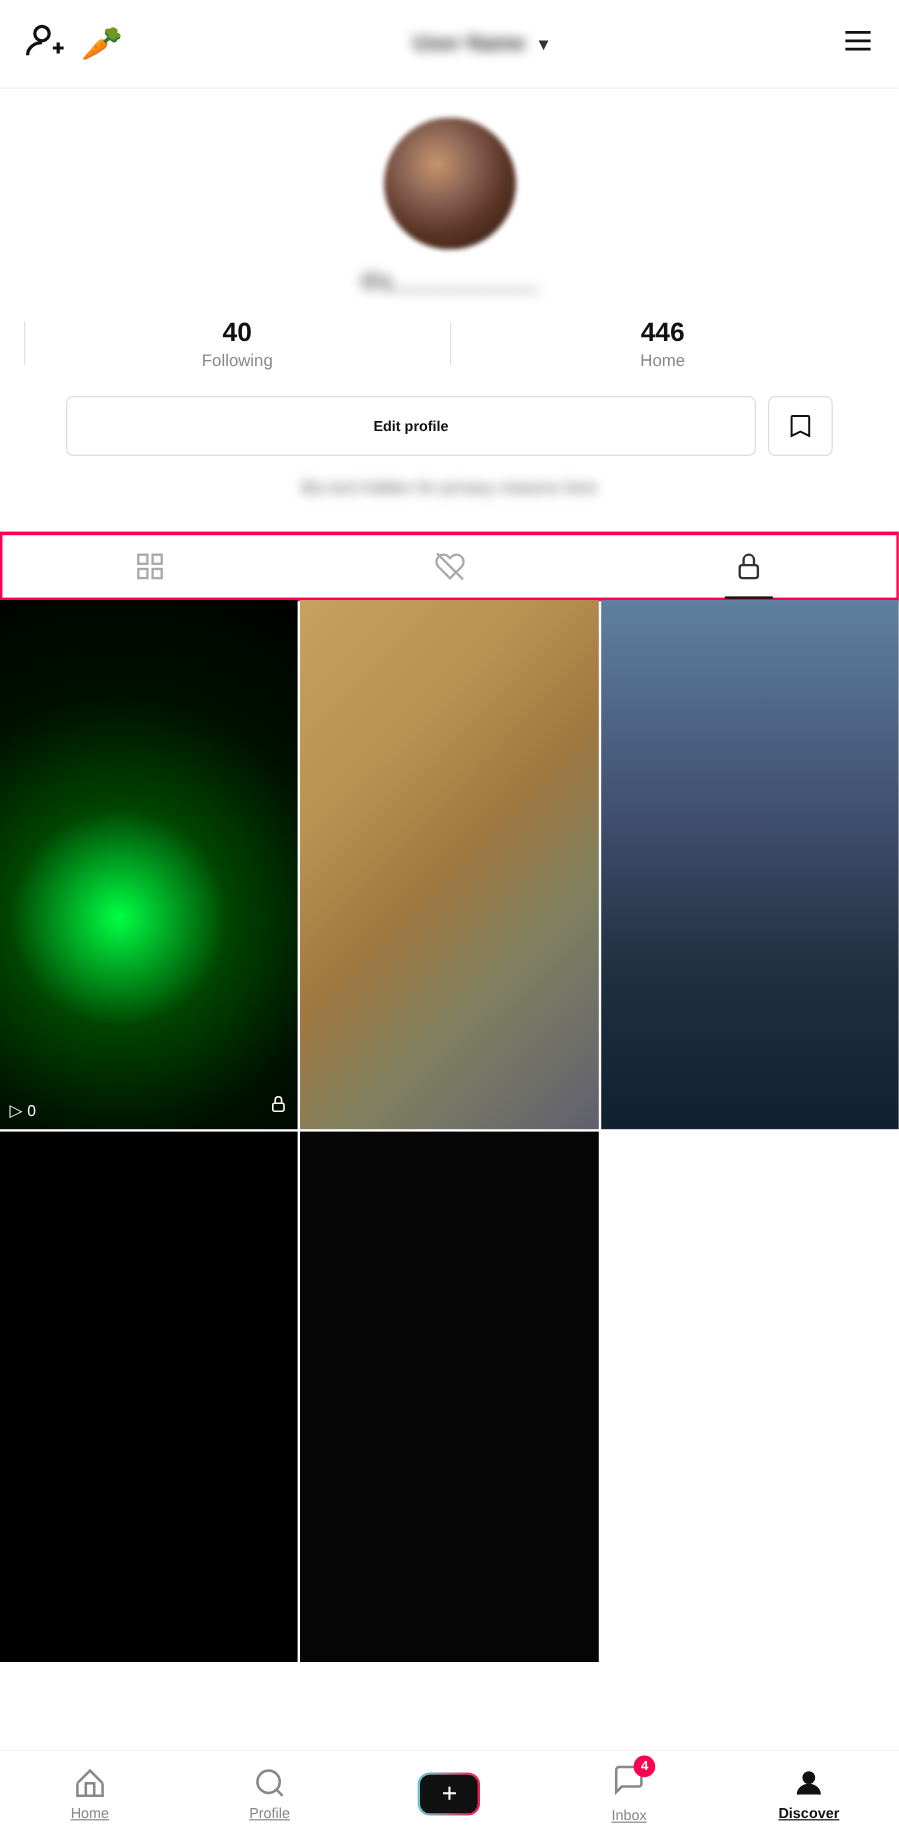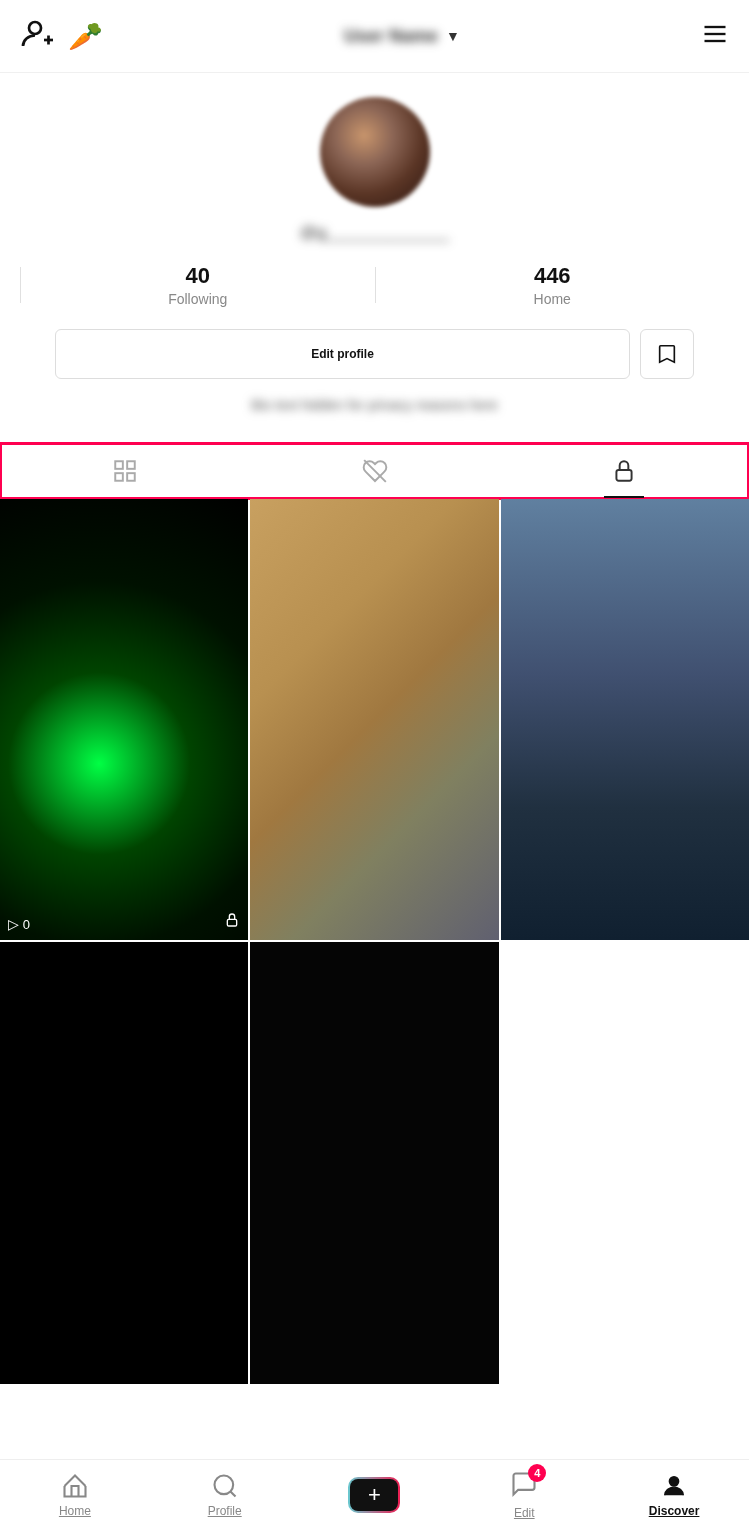--- a/index.html
+++ b/index.html
@@ -451,21 +451,21 @@
     </div>
   </div>
 
   <div class="nav-item">
     <div class="inbox-badge">
       <svg viewBox="0 0 24 24" fill="none" stroke="#888" stroke-width="1.8">
         <path d="M21 15a2 2 0 01-2 2H7l-4 4V5a2 2 0 012-2h14a2 2 0 012 2z"></path>
       </svg>
       <span class="badge-count">4</span>
     </div>
-    <span class="nav-label">Edit</span>
+    <span class="nav-label">Inbox</span>
   </div>
 
   <div class="nav-item active">
     <svg viewBox="0 0 24 24" fill="#111" stroke="#111" stroke-width="1.2">
       <circle cx="12" cy="8" r="4"></circle>
       <path d="M4 20c0-4 3.6-7 8-7s8 3 8 7"></path>
     </svg>
     <span class="nav-label">Discover</span>
   </div>
 </nav>

